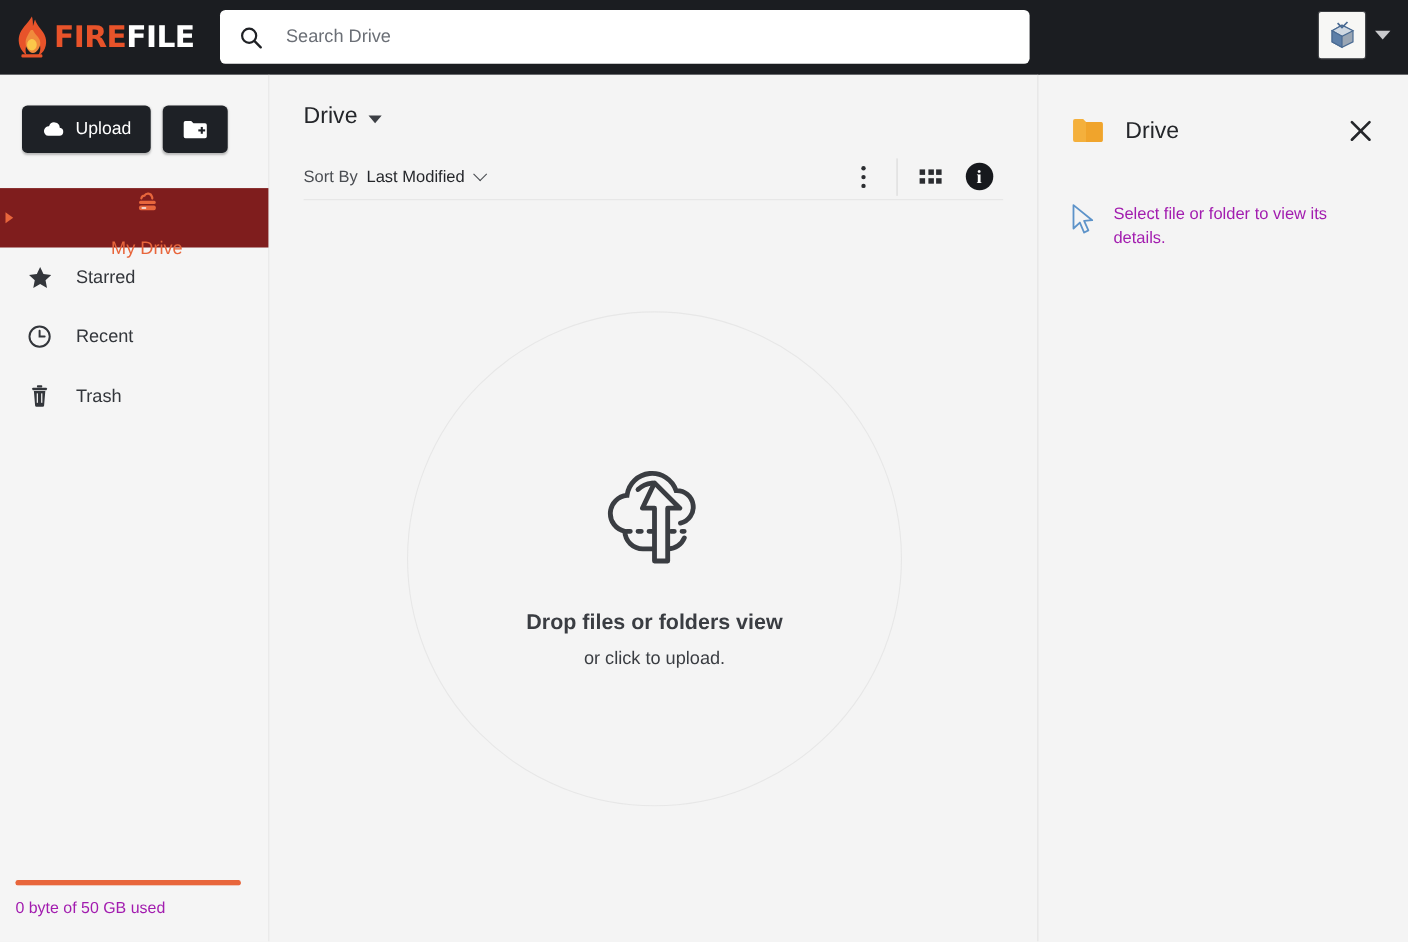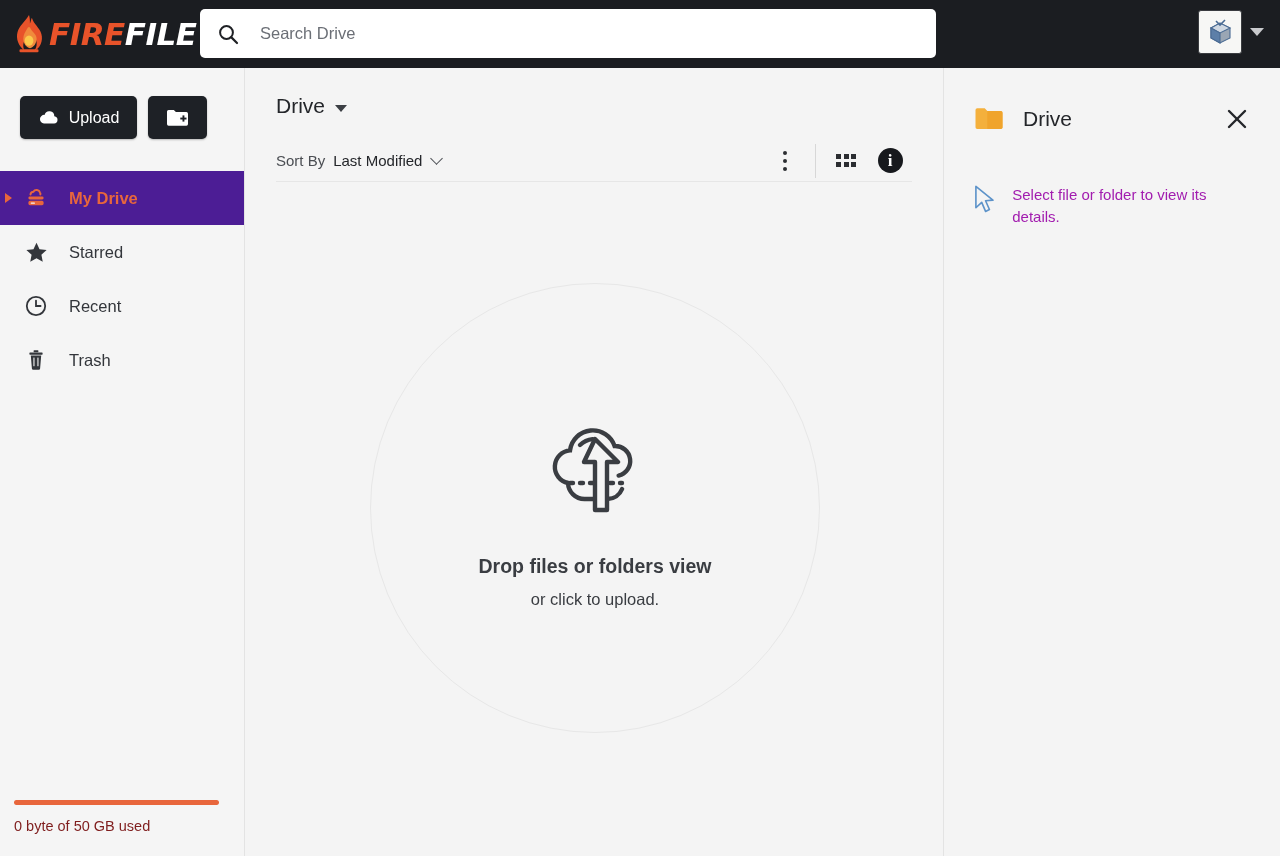--- a/index.html
+++ b/index.html
@@ -18,21 +18,21 @@
     background: #1b1d21;
     display: flex; align-items: center;
   }
   .logo-wrap {
     width: 196px; height: 68px;
     display: flex; align-items: center; padding-left: 12px;
     flex: 0 0 196px;
   }
   .flame { width: 34px; height: 40px; flex: 0 0 34px; }
   .logo-text {
-    font-size: 31px; font-weight: bold; font-style: italic;
+    font-size: 27px; font-weight: bold; 
     letter-spacing: -0.5px; margin-left: 3px;
     font-family: "DejaVu Sans", sans-serif;
   }
   .logo-fire { color: #e8532a; }
   .logo-file { color: #ffffff; }
 
   .searchbar {
     position: absolute; left: 200px; top: 9px;
     width: 736px; height: 49px;
     background: #ffffff; border-radius: 5px;
@@ -78,37 +78,37 @@
   .btn-upload { width: 117px; gap: 9px; font-size: 16px; }
   .btn-upload span { font-family: "Liberation Sans", sans-serif; }
   .btn-newfolder { width: 59px; }
 
   .navlist { margin-top: 32px; }
   .navitem {
     position: relative; height: 54px; display: flex; align-items: center;
     padding-left: 23px; gap: 20px; cursor: pointer;
     font-size: 16.5px; color: #33363b;
   }
-  .navitem.active { background: #4c1d95; color: #e8663c; font-weight: bold; }
+  .navitem.active { background: #7f1d1d; color: #e8663c; font-weight: normal; flex-direction: column; }
   .navitem .nav-icon { width: 26px; height: 26px; flex: 0 0 26px;
     display: flex; align-items: center; justify-content: center; }
   .nav-expander {
     position: absolute; left: 5px; top: 50%; transform: translateY(-50%);
     width: 0; height: 0; border-top: 5px solid transparent;
     border-bottom: 5px solid transparent; border-left: 7px solid #e8663c;
   }
 
   .storage {
     position: absolute; left: 0; bottom: 0; width: 245px; padding: 0 14px 22px 14px;
   }
   .storage-track {
     height: 5px; width: 205px; background: #f0d9cf; border-radius: 2px; overflow: hidden;
   }
   .storage-fill { height: 5px; background: #e8663c; border-radius: 2px; }
-  .storage-label { margin-top: 13px; font-size: 14.5px; color: #7f1d1d; }
+  .storage-label { margin-top: 13px; font-size: 14.5px; color: #a21caf; }
 
   
   .main {
     position: absolute; top: 68px; left: 245px;
     width: 699px; height: 788px; background: #f4f4f4;
     border-right: 1px solid #e3e3e3;
   }
   .crumb-row { padding: 26px 0 0 31px; display: flex; align-items: center; gap: 10px; }
   .crumb-title { font-size: 21px; color: #24262a; }
   .caret-sm {

